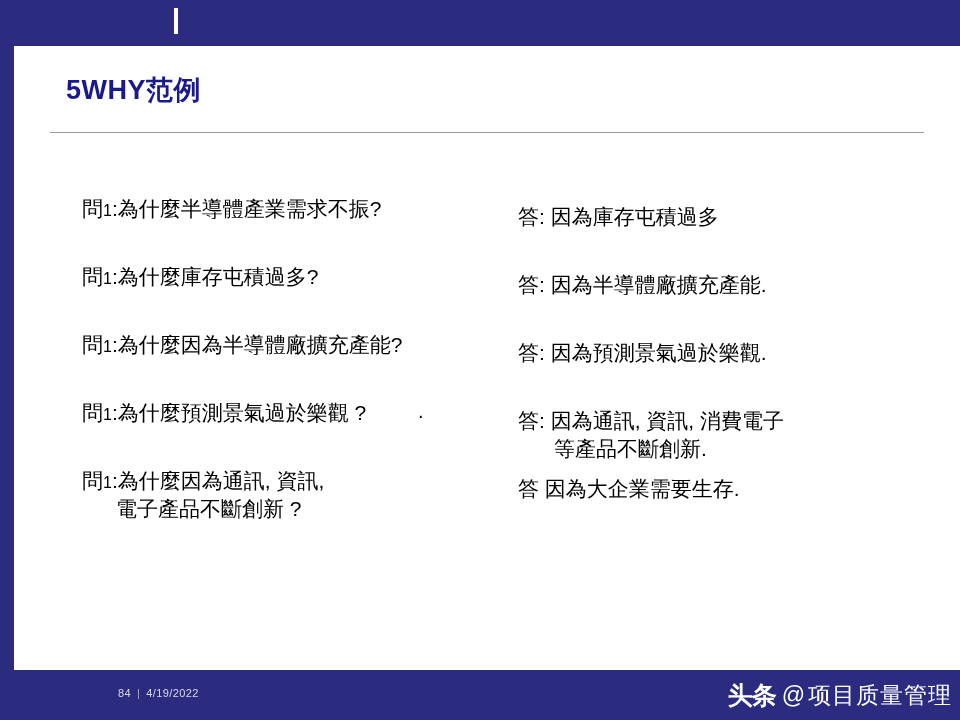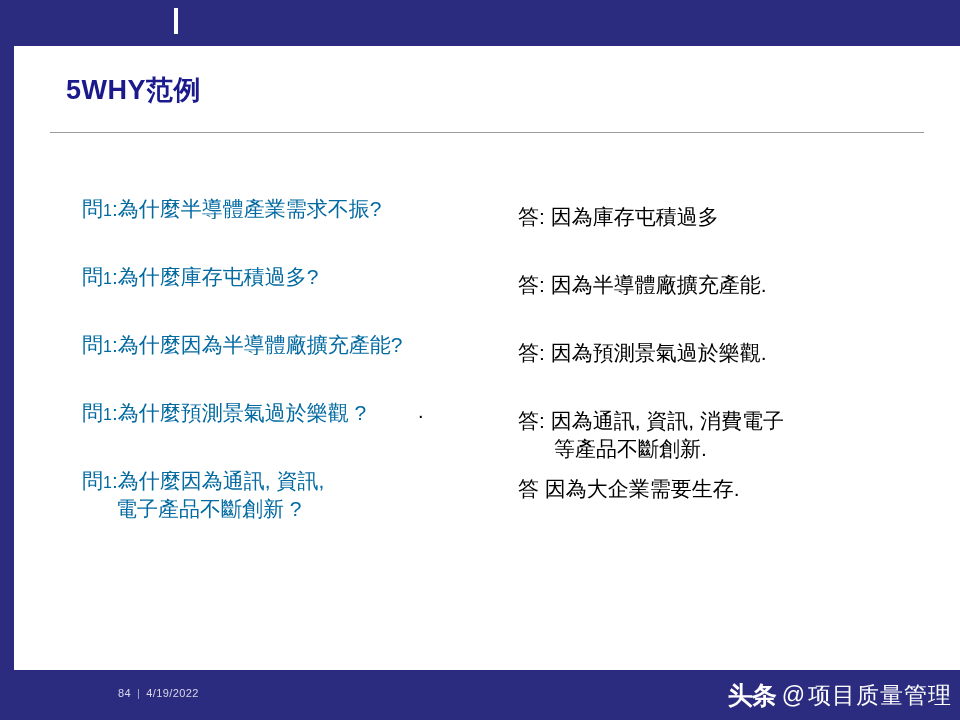--- a/index.html
+++ b/index.html
@@ -67,21 +67,21 @@
   .qa-row {
     position: relative;
     margin-bottom: 34px;
     min-height: 34px;
   }
   .q-cell {
     position: absolute;
     left: 12px;
     top: 0;
     width: 420px;
-    color: #0369a1;
+    color: #000000;
     font-size: 21px;
     line-height: 1.35;
   }
   .a-cell {
     position: absolute;
     left: 448px;
     top: 8px;
     width: 410px;
     color: #000000;
     font-size: 21px;

